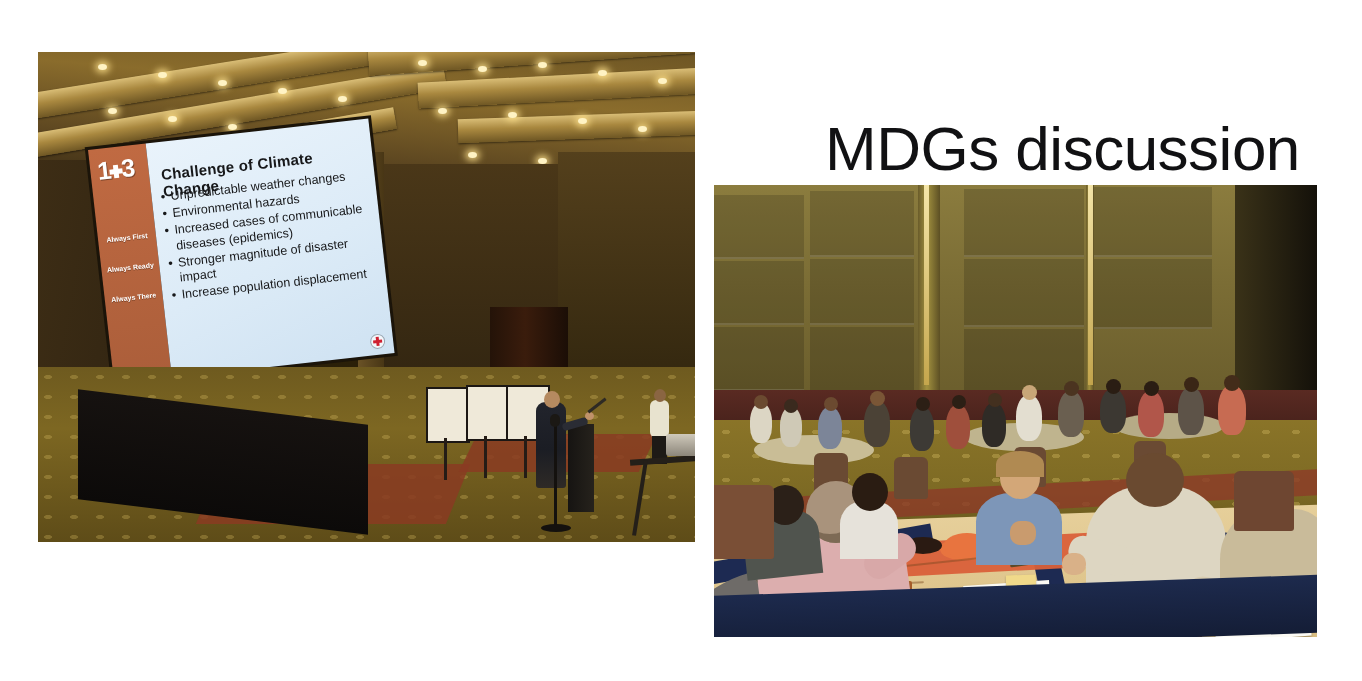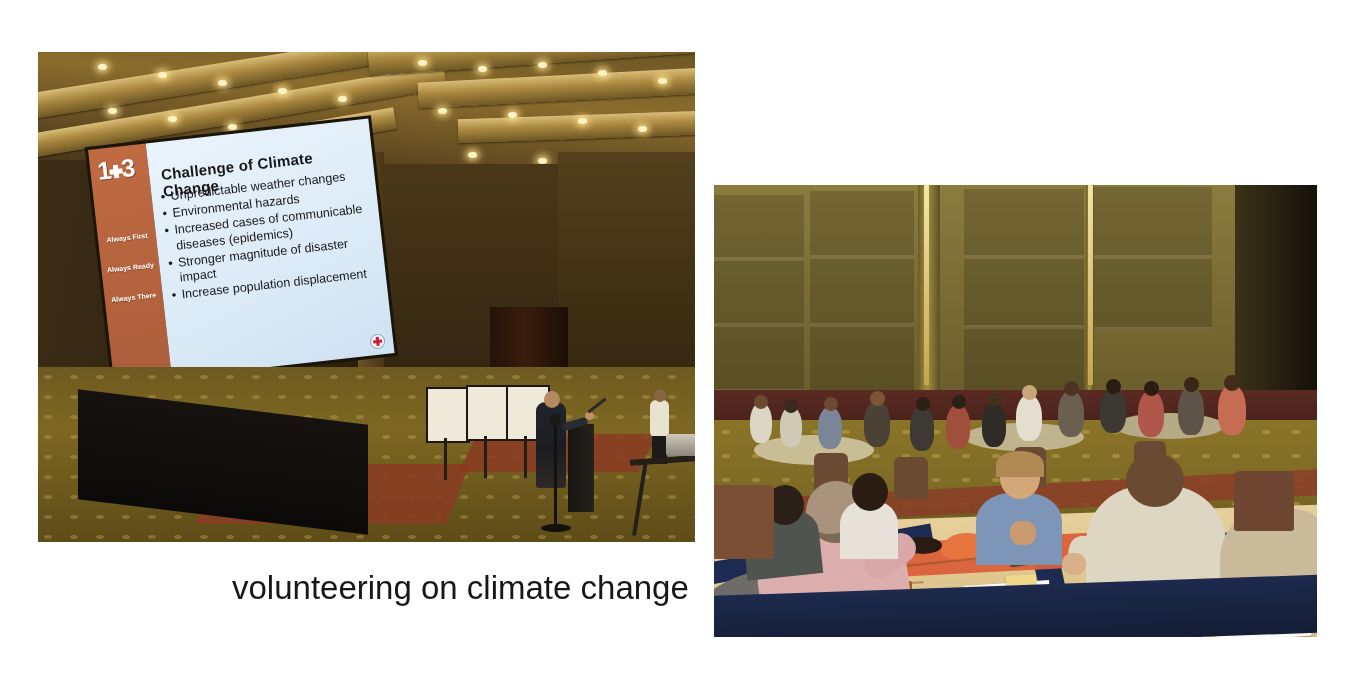--- a/index.html
+++ b/index.html
@@ -429,15 +429,15 @@
     <div class="torso" style="left:506px;top:324px;width:110px;height:120px;background:#c9bb9a;border-radius:42% 32% 0 0"></div>
     <div class="torso" style="left:470px;top:398px;width:110px;height:40px;background:#d9cdb0;border-radius:18px;transform:rotate(10deg)"></div>
     <div class="head" style="left:458px;top:412px;width:36px;height:28px;background:#e0bb93;border-radius:12px"></div>
     <div class="paper" style="left:500px;top:404px;width:96px;height:50px;transform:rotate(-4deg)"></div>
 
     <div class="dchair" style="left:-6px;top:300px;width:66px;height:74px;background:#7a4f36"></div>
     <div class="dchair" style="left:520px;top:286px;width:60px;height:60px;background:#6e4631"></div>
     <div class="r-tblskirt"></div>
   </div>
 
-  <div id="left-caption">volunteering on climate change</div>
+  <div id="main-title">MDGs discussion</div>
 
 </div>
 
 </body></html>

